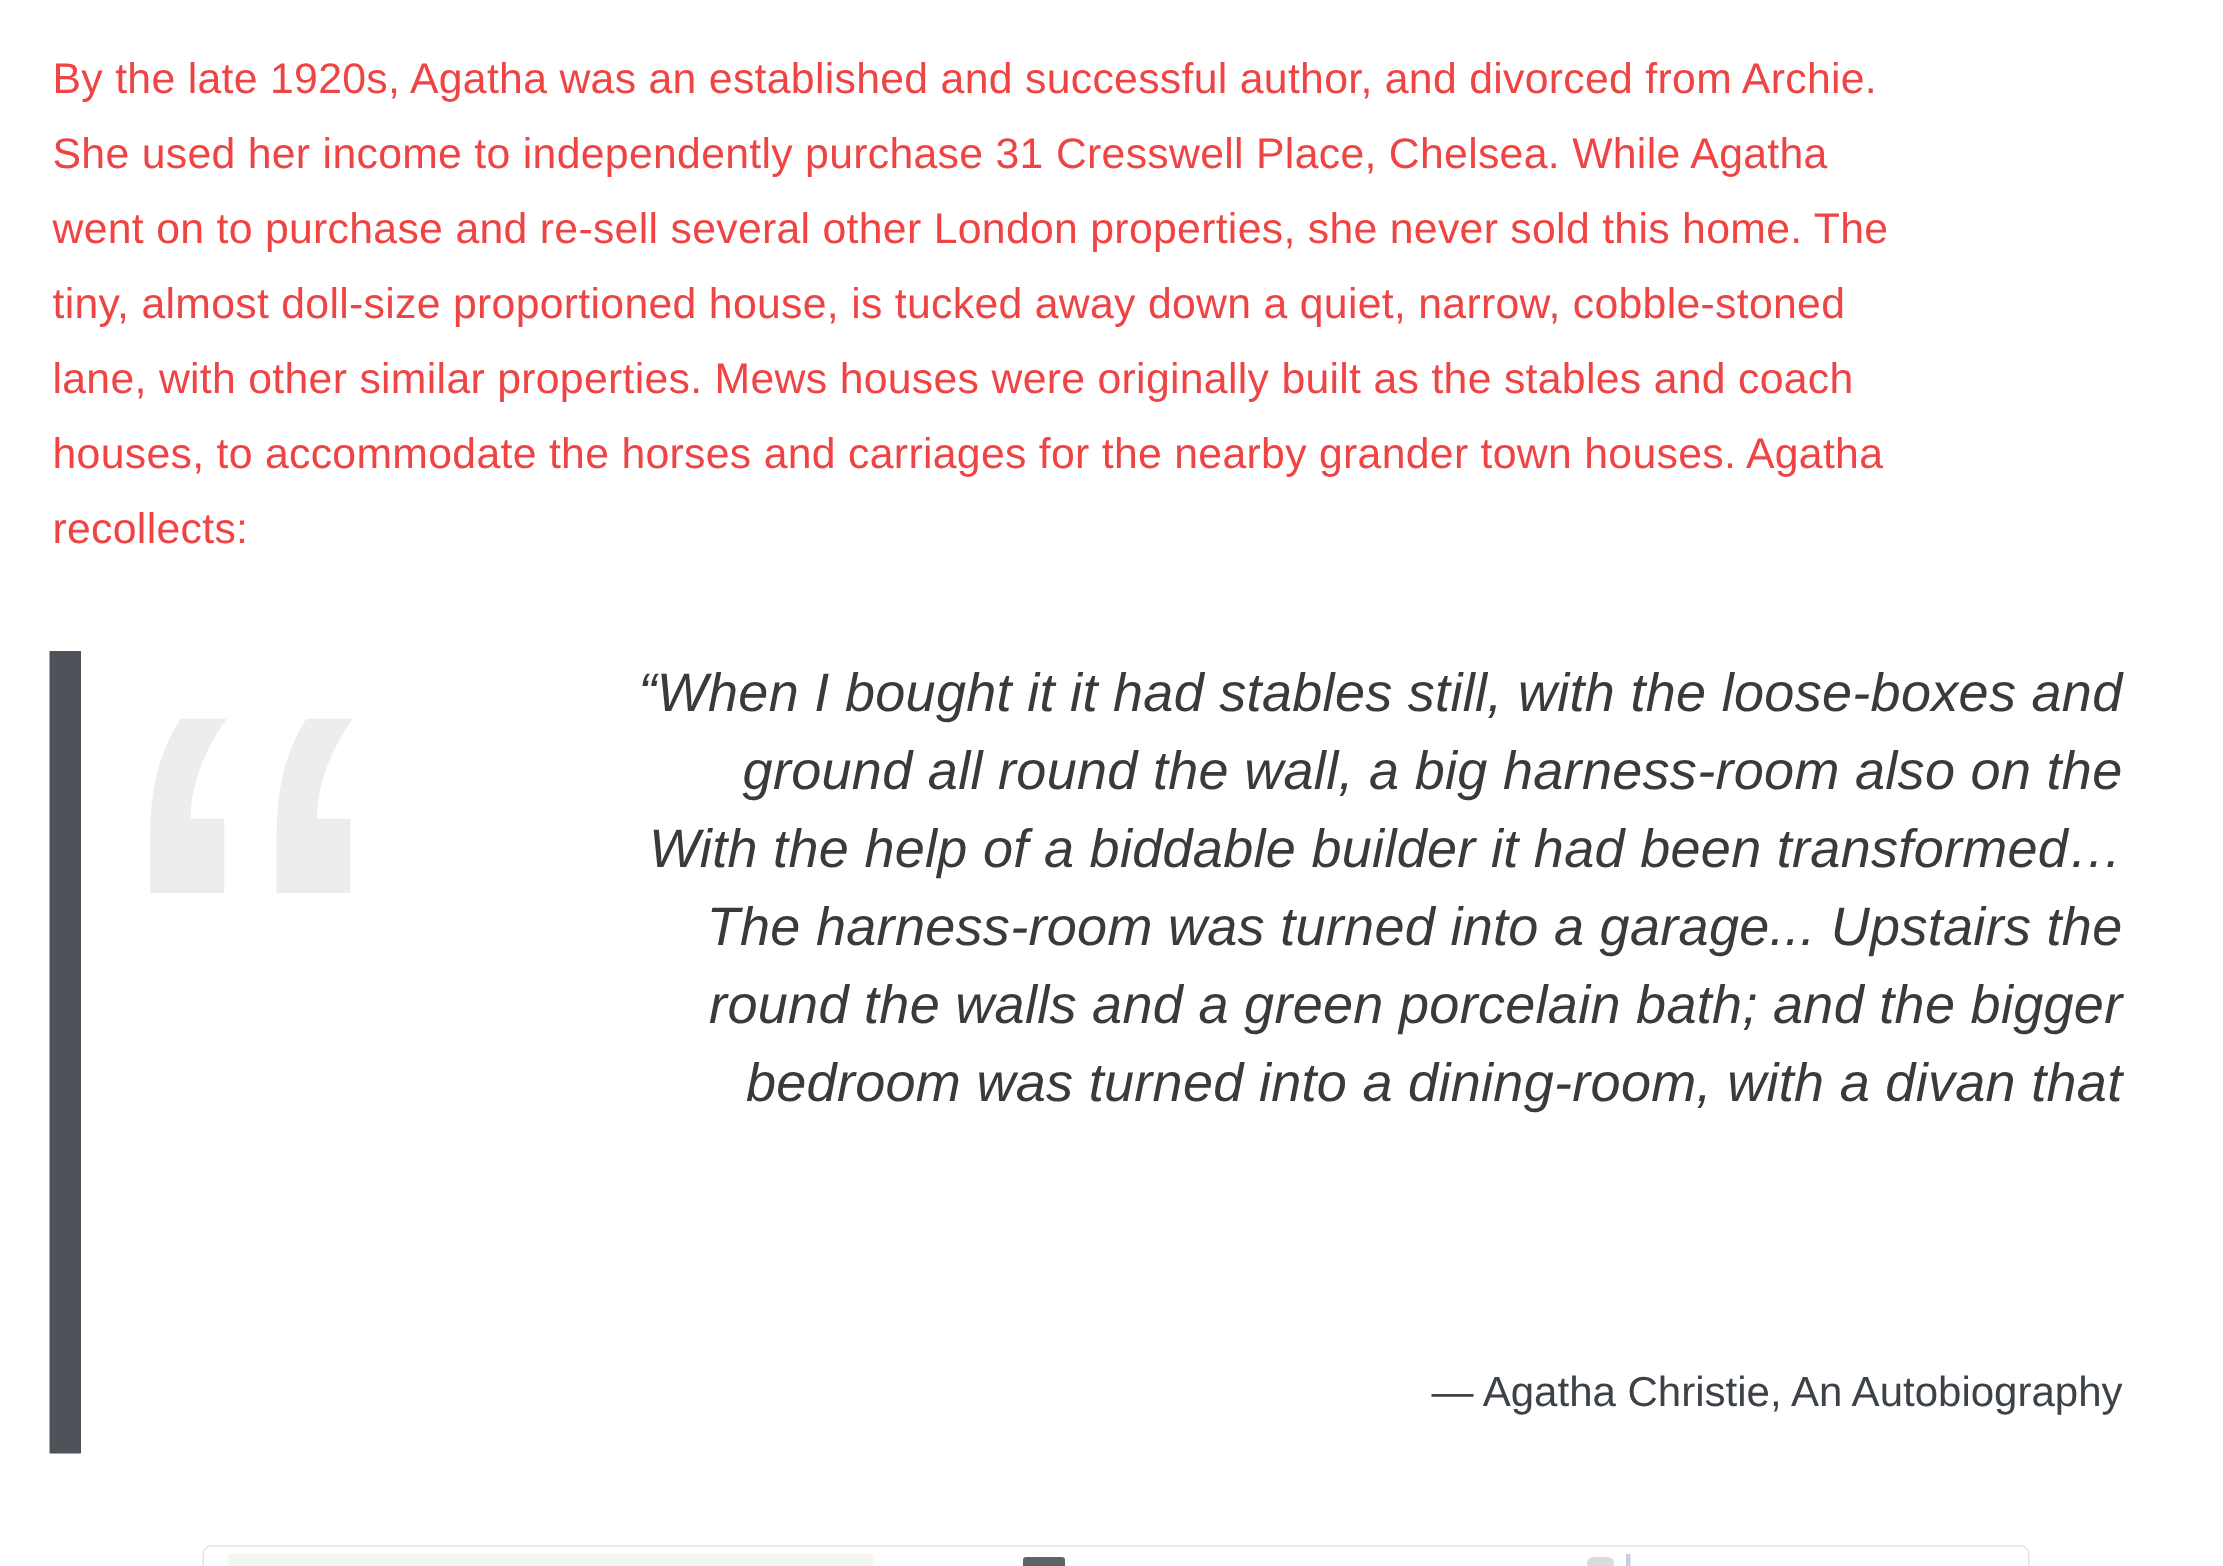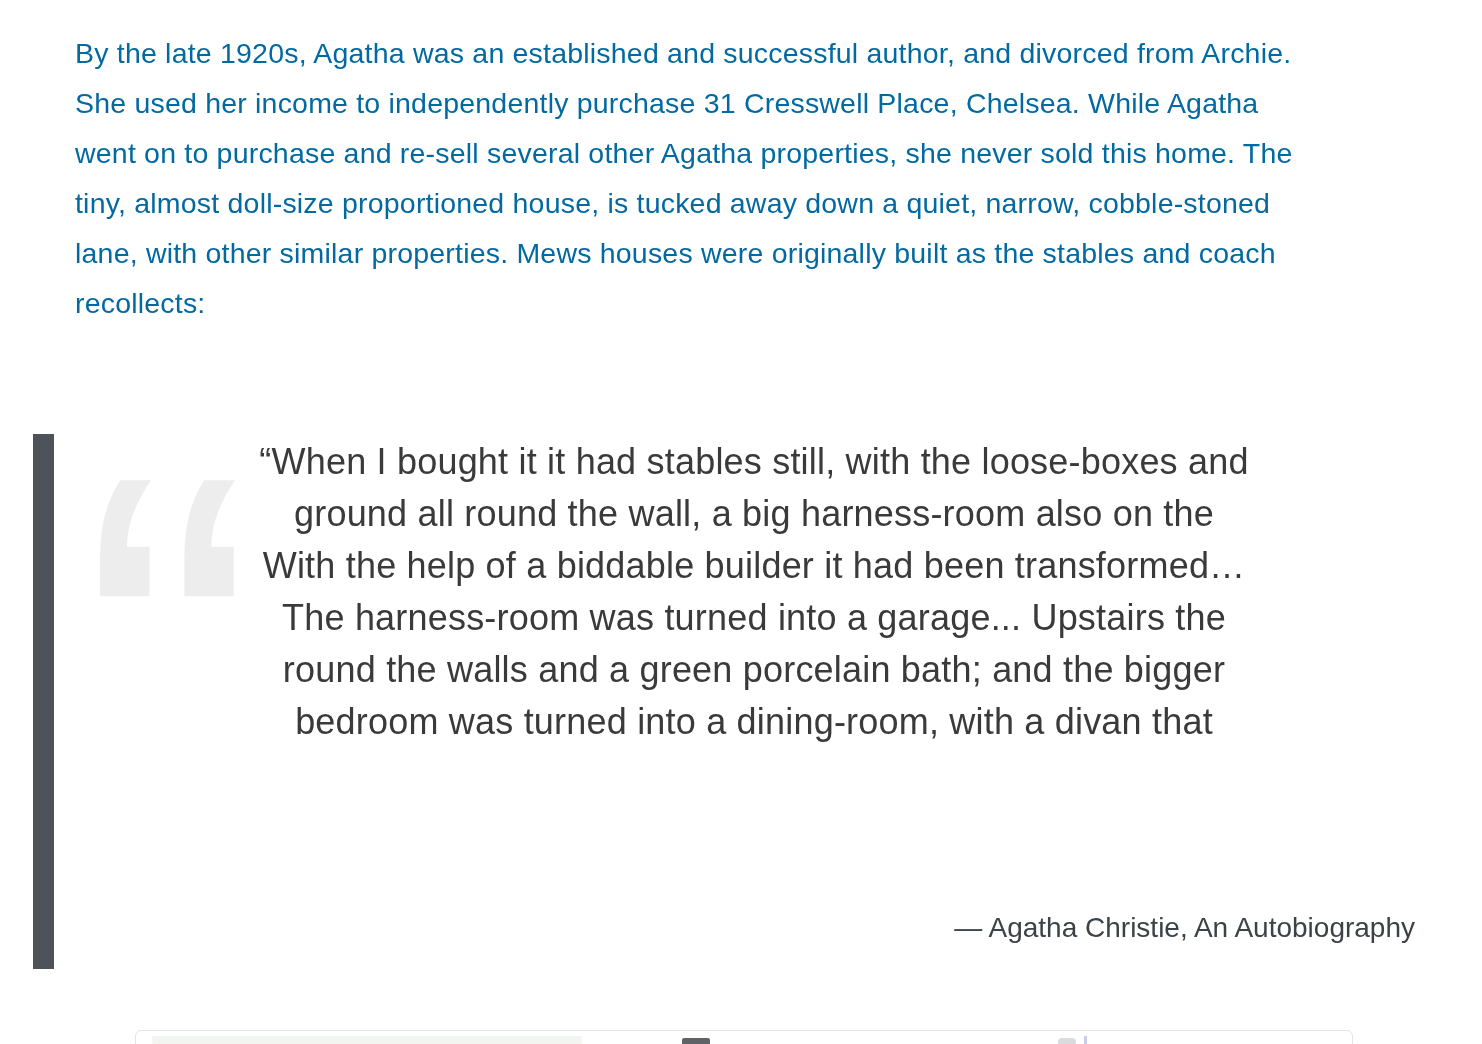--- a/index.html
+++ b/index.html
@@ -17,22 +17,21 @@
   }
 
   
   .article-paragraph {
     position: absolute;
     left: 35px;
     top: 28px;
     font-size: 28.5px;
     line-height: 50px;
     letter-spacing: 0.2px;
-    color: #0369a1;
-    margin-left: 40px;
+    color: #ef4444;
   }
   .para-line { white-space: nowrap; }
 
   
   .blockquote-wrap {
     position: absolute;
     left: 33px;
     top: 434px;
     width: 1416px;
     height: 536px;
@@ -55,21 +54,22 @@
     font-style: normal;
     z-index: 0;
     user-select: none;
   }
   .quote-lines {
     position: absolute;
     left: 60px;
     top: 2px;
     width: 1322px;
     z-index: 1;
-    text-align: center;
+    text-align: right;
+    font-style: italic;
     font-size: 36px;
     line-height: 52px;
     color: #3a3a3a;
     letter-spacing: 0.2px;
   }
   .quote-line { white-space: nowrap; }
   .quote-attribution {
     position: absolute;
     left: 60px;
     top: 478px;
@@ -128,23 +128,24 @@
     height: 10px;
     background: #c9cde8;
   }
 </style>
 </head>
 <body>
 
 <div class="article-paragraph">
   <div class="para-line">By the late 1920s, Agatha was an established and successful author, and divorced from Archie.</div>
   <div class="para-line">She used her income to independently purchase 31 Cresswell Place, Chelsea. While Agatha</div>
-  <div class="para-line">went on to purchase and re-sell several other Agatha properties, she never sold this home. The</div>
+  <div class="para-line">went on to purchase and re-sell several other London properties, she never sold this home. The</div>
   <div class="para-line">tiny, almost doll-size proportioned house, is tucked away down a quiet, narrow, cobble-stoned</div>
   <div class="para-line">lane, with other similar properties. Mews houses were originally built as the stables and coach</div>
+  <div class="para-line">houses, to accommodate the horses and carriages for the nearby grander town houses. Agatha</div>
   <div class="para-line">recollects:</div>
 </div>
 
 <div class="blockquote-wrap">
   <div class="blockquote-bar"></div>
   <div class="big-quote-glyph">“</div>
   <div class="quote-lines">
     <div class="quote-line">“When I bought it it had stables still, with the loose-boxes and</div>
     <div class="quote-line">ground all round the wall, a big harness-room also on the</div>
     <div class="quote-line">With the help of a biddable builder it had been transformed…</div>

